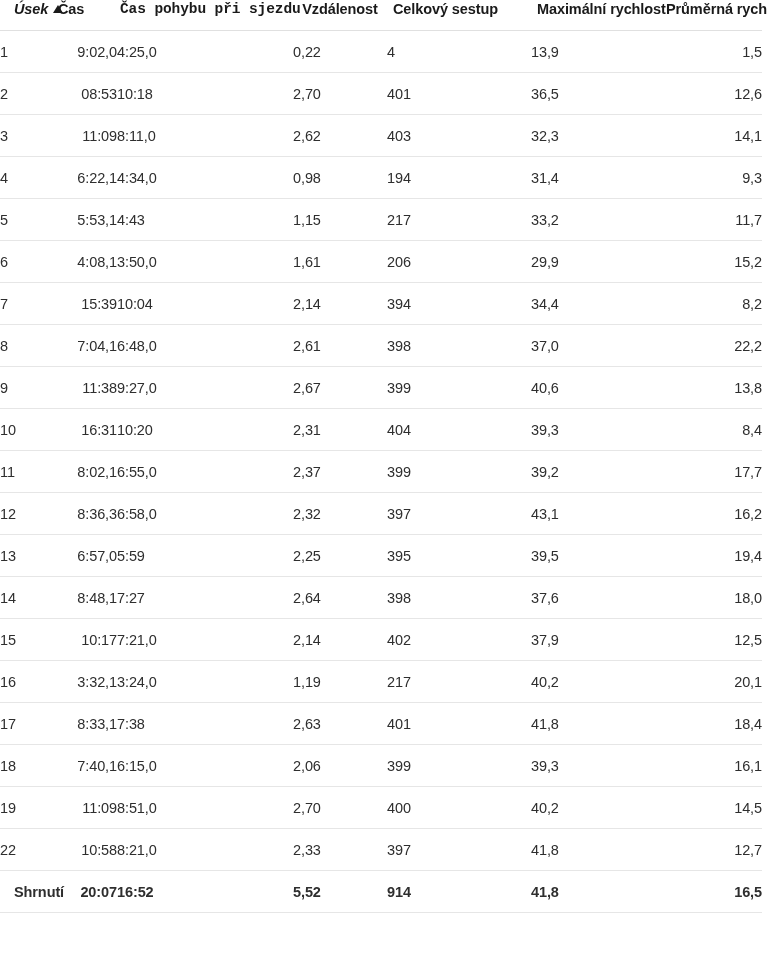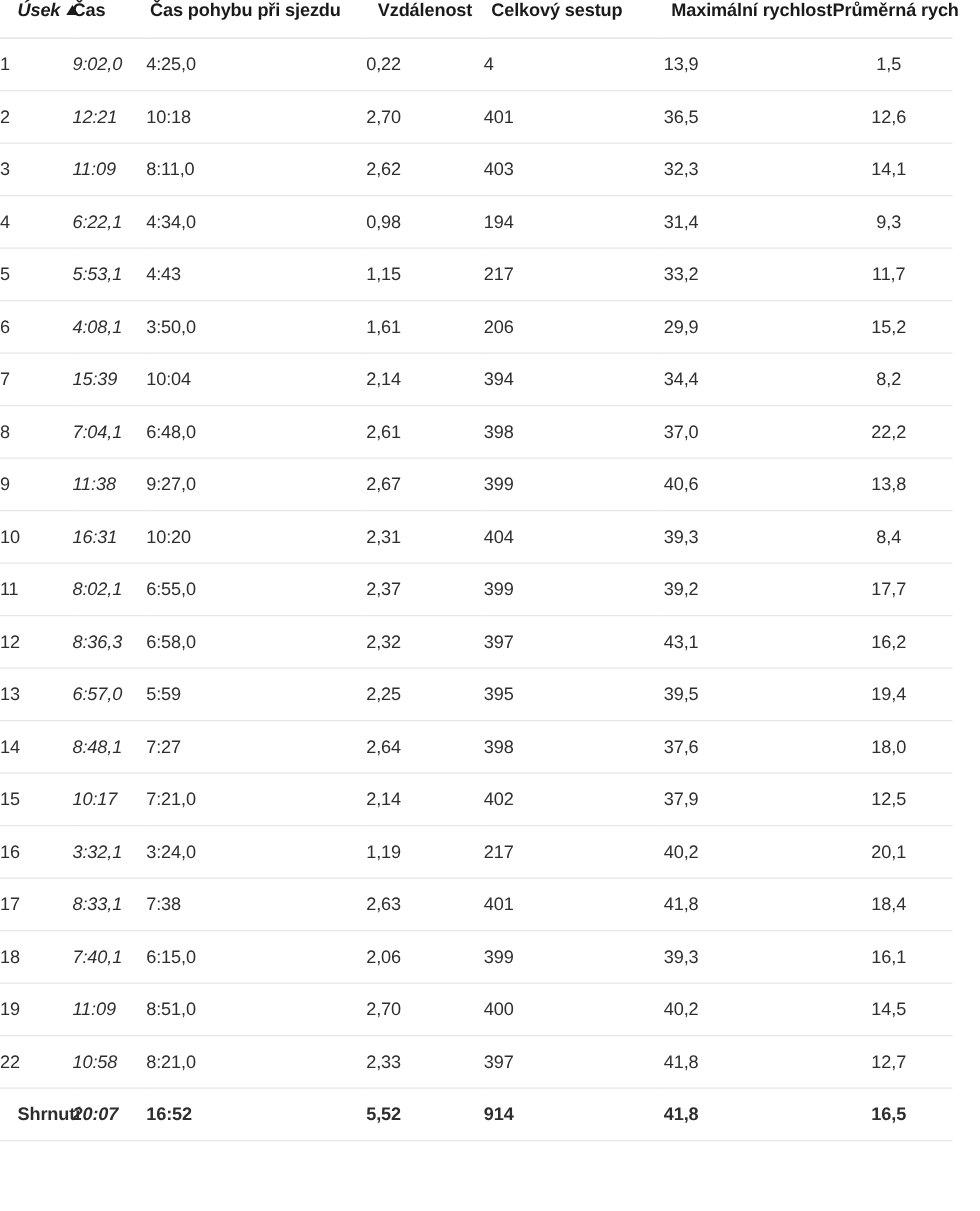--- a/index.html
+++ b/index.html
@@ -44,21 +44,21 @@
     text-align: left;
     padding: 0 0 12px 0;
     vertical-align: top;
     white-space: nowrap;
     border-bottom: 1px solid #e0e0e0;
     line-height: 18px;
     letter-spacing: -0.1px;
   }
   table.laps thead th.th-usek   { padding-left: 14px; font-style: italic; }
   table.laps thead th.th-cas    { padding-left: 0; }
-  table.laps thead th.th-move   { padding-left: 3px; }
+  table.laps thead th.th-move   { padding-left: 3px; font-family: Liberation Mono, monospace; }
   table.laps thead th.th-dist   { padding-left: 0px; text-align: center; }
   table.laps thead th.th-elev   { padding-left: 6px; margin-top: 48px; }
   table.laps thead th.th-max    { padding-left: 6px; }
   table.laps thead th.th-avg    { padding-left: 6px; }
 
   .sort-arrow {
     display: inline-block;
     width: 0;
     height: 0;
     margin-left: 5px;
@@ -74,26 +74,26 @@
     color: #2e2e2e;
     height: 41px;
     padding: 0;
     border-bottom: 1px solid #e6e6e6;
     white-space: nowrap;
     vertical-align: middle;
     letter-spacing: -0.1px;
   }
 
   td.cell-usek { padding-left: 14px; text-align: left; }
-  td.cell-cas  { padding-right: 7px; font-style: italic; }
+  td.cell-cas  { text-align: right; padding-right: 7px; }
   td.cell-move { text-align: left; padding-left: 3px; }
   td.cell-dist { text-align: left; padding-left: 0px; }
   td.cell-elev { text-align: left; padding-left: 6px; }
   td.cell-max  { text-align: left; padding-left: 6px; }
-  td.cell-avg  { text-align: center; padding-left: 6px; }
+  td.cell-avg  { text-align: right; padding-left: 6px; }
 
   tr.summary-row td {
     font-weight: bold;
     color: #1a1a1a;
     border-bottom: 1px solid #e0e0e0;
   }
   tr.summary-row td.cell-usek { padding-left: 14px; }
 </style>
 </head>
 <body>
@@ -125,21 +125,21 @@
           <td class="cell-usek">1</td>
           <td class="cell-cas">9:02,0</td>
           <td class="cell-move">4:25,0</td>
           <td class="cell-dist">0,22</td>
           <td class="cell-elev">4</td>
           <td class="cell-max">13,9</td>
           <td class="cell-avg">1,5</td>
         </tr>
         <tr class="data-row">
           <td class="cell-usek">2</td>
-          <td class="cell-cas">12:21</td>
+          <td class="cell-cas">08:53</td>
           <td class="cell-move">10:18</td>
           <td class="cell-dist">2,70</td>
           <td class="cell-elev">401</td>
           <td class="cell-max">36,5</td>
           <td class="cell-avg">12,6</td>
         </tr>
         <tr class="data-row">
           <td class="cell-usek">3</td>
           <td class="cell-cas">11:09</td>
           <td class="cell-move">8:11,0</td>

